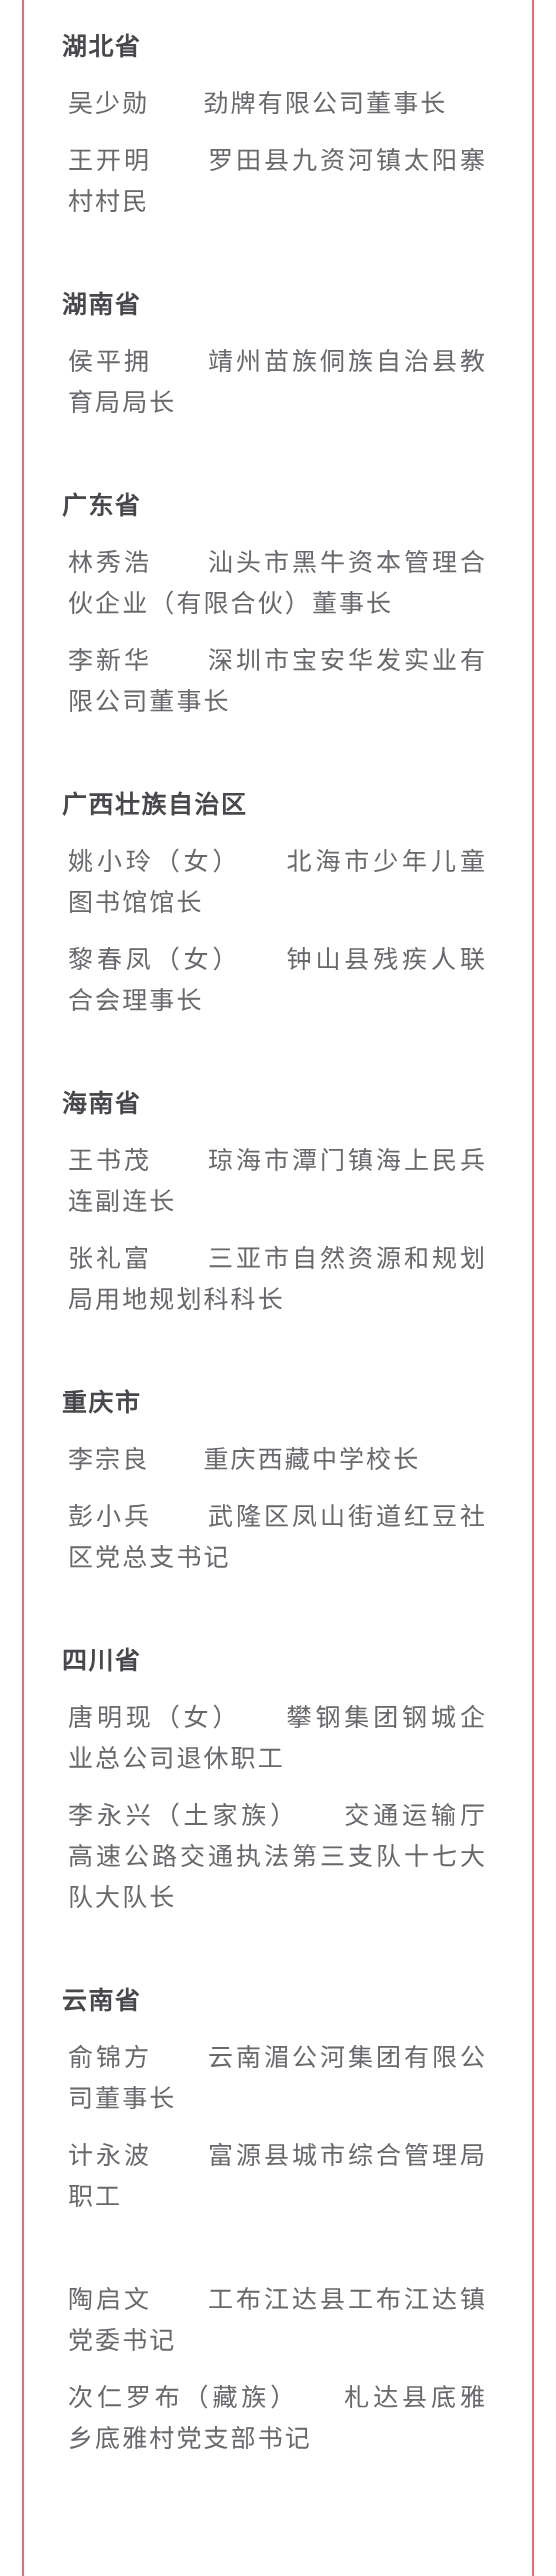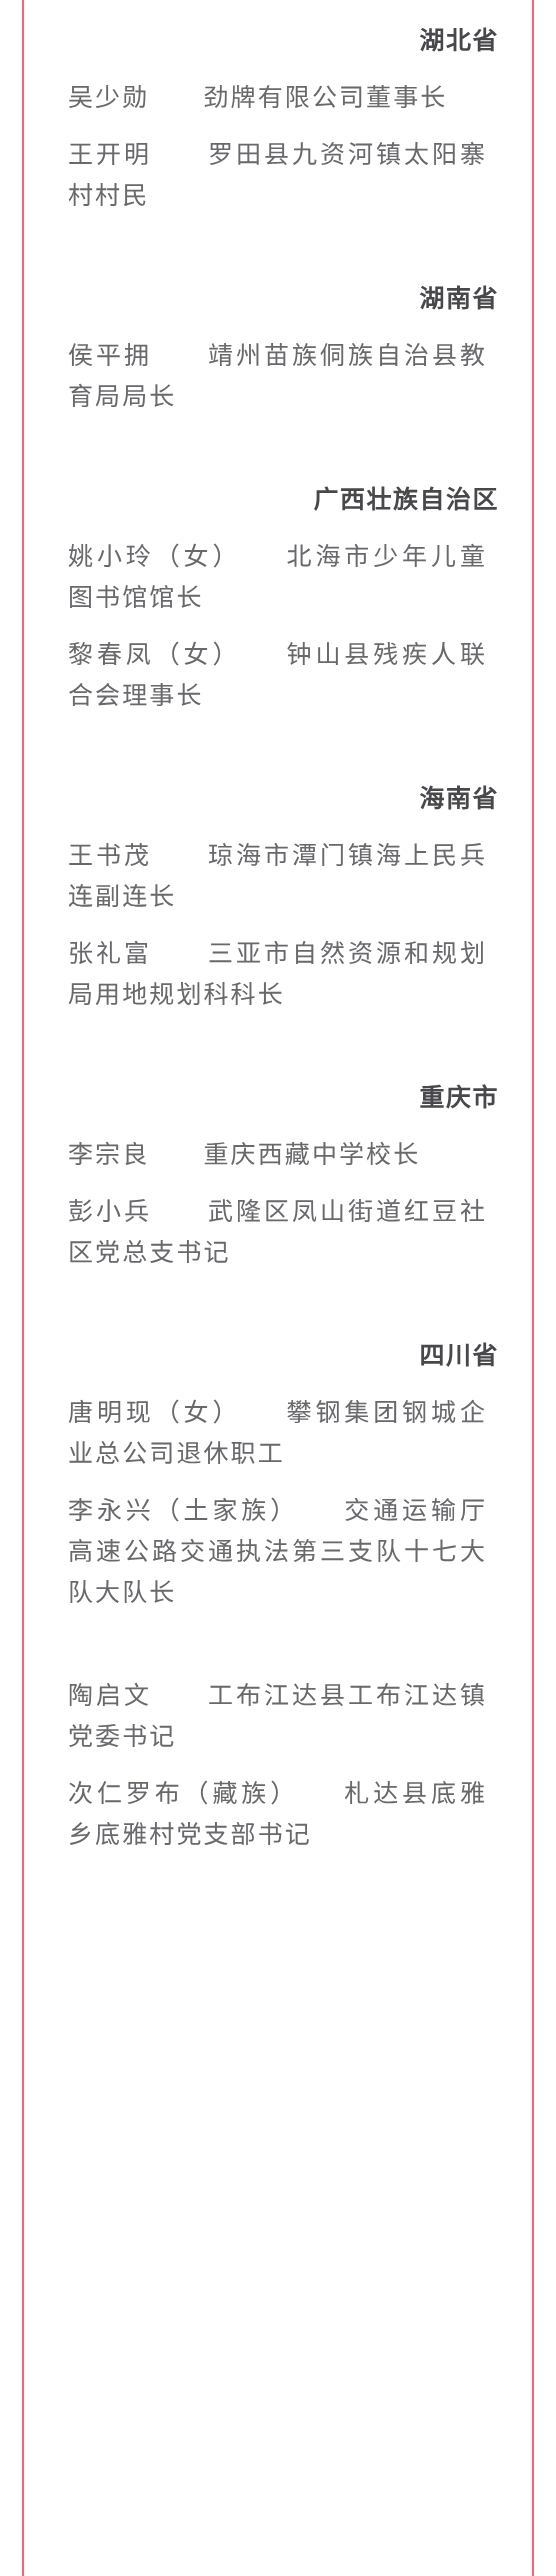--- a/index.html
+++ b/index.html
@@ -41,27 +41,27 @@
     text-align: justify;
     text-justify: inter-ideograph;
   }
   .province-section {
     margin: 0 0 62px 0;
   }
   .province-section:last-child {
     margin-bottom: 0;
   }
   .province-heading {
-    margin: 4px;
+    margin: 10px;
     font-size: 25px;
     line-height: 41px;
     font-weight: bold;
     color: #48484c;
     letter-spacing: 1.5px;
-    text-align: right;
+    text-align: left;
   }
   .entry {
     margin: 16px;
   }
 </style>
 </head>
 <body>
 
 <div class="page">
   <div class="border-line left"></div>
@@ -71,38 +71,48 @@
       <section class="province-section">
         <h2 class="province-heading">湖北省</h2>
         <p class="entry">吴少勋　　劲牌有限公司董事长</p>
         <p class="entry">王开明　　罗田县九资河镇太阳寨村村民</p>
       </section>
       <section class="province-section">
         <h2 class="province-heading">湖南省</h2>
         <p class="entry">侯平拥　　靖州苗族侗族自治县教育局局长</p>
       </section>
       <section class="province-section">
+        <h2 class="province-heading">广东省</h2>
+        <p class="entry">林秀浩　　汕头市黑牛资本管理合伙企业（有限合伙）董事长</p>
+        <p class="entry">李新华　　深圳市宝安华发实业有限公司董事长</p>
+      </section>
+      <section class="province-section">
         <h2 class="province-heading">广西壮族自治区</h2>
         <p class="entry">姚小玲（女）　　北海市少年儿童图书馆馆长</p>
         <p class="entry">黎春凤（女）　　钟山县残疾人联合会理事长</p>
       </section>
       <section class="province-section">
         <h2 class="province-heading">海南省</h2>
         <p class="entry">王书茂　　琼海市潭门镇海上民兵连副连长</p>
         <p class="entry">张礼富　　三亚市自然资源和规划局用地规划科科长</p>
       </section>
       <section class="province-section">
         <h2 class="province-heading">重庆市</h2>
         <p class="entry">李宗良　　重庆西藏中学校长</p>
         <p class="entry">彭小兵　　武隆区凤山街道红豆社区党总支书记</p>
       </section>
       <section class="province-section">
         <h2 class="province-heading">四川省</h2>
         <p class="entry">唐明现（女）　　攀钢集团钢城企业总公司退休职工</p>
         <p class="entry">李永兴（土家族）　　交通运输厅高速公路交通执法第三支队十七大队大队长</p>
       </section>
       <section class="province-section">
+        <h2 class="province-heading">云南省</h2>
+        <p class="entry">俞锦方　　云南湄公河集团有限公司董事长</p>
+        <p class="entry">计永波　　富源县城市综合管理局职工</p>
+      </section>
+      <section class="province-section">
         <p class="entry">陶启文　　工布江达县工布江达镇党委书记</p>
         <p class="entry">次仁罗布（藏族）　　札达县底雅乡底雅村党支部书记</p>
       </section>
     </main>
 </div>
 
 
 </body></html>

